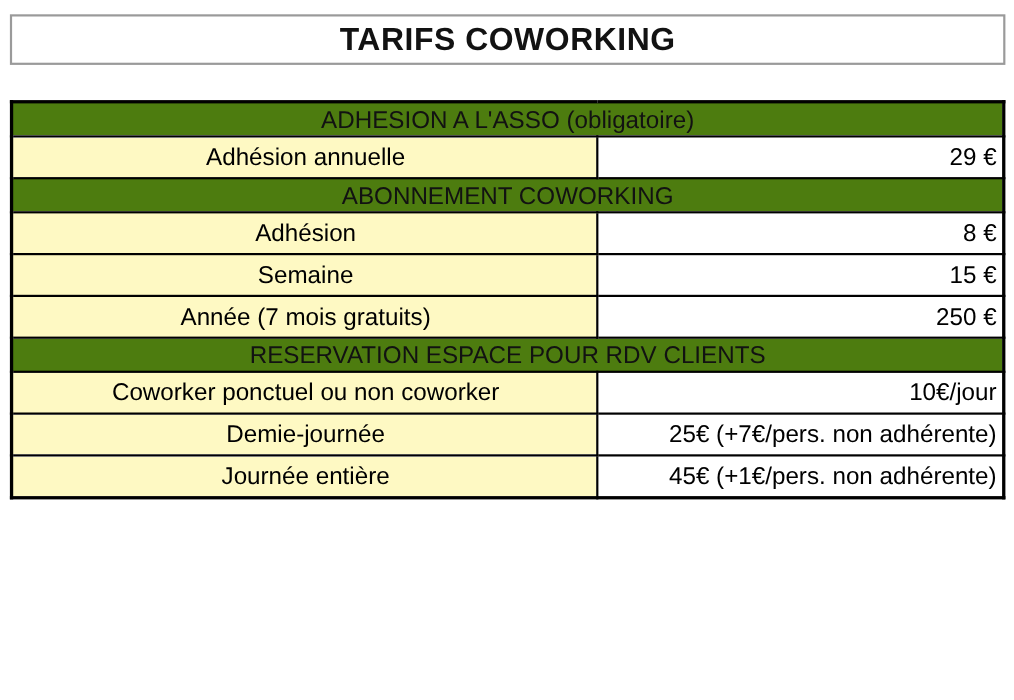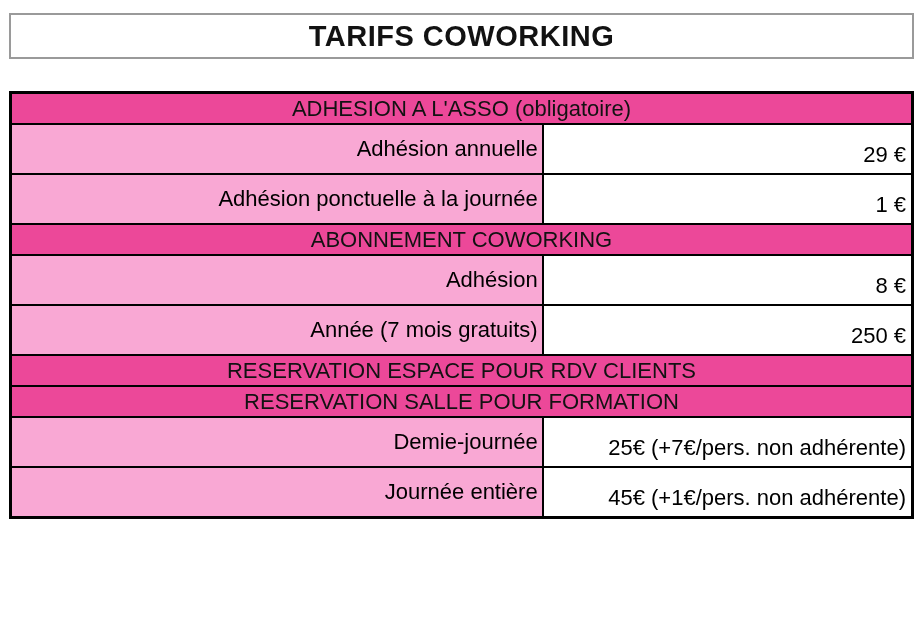--- a/index.html
+++ b/index.html
@@ -42,42 +42,42 @@
     border-collapse: collapse;
     table-layout: fixed;
   }
   table.tarifs, table.tarifs td {
     border: 2px solid #000000;
   }
   table.tarifs {
     border-width: 3px;
   }
   td.section-header {
-    background: #ec4899;
+    background: #4d7c0f;
     text-align: center;
     font-size: 22px;
     color: #121212;
     height: 29px;
     padding: 0 4px;
     overflow: hidden;
     white-space: nowrap;
   }
   td.cell-label {
     font-size: 22px;
-    text-align: right;
+    text-align: center;
     padding: 0 4px 0 6px;
     height: 36px;
-    background: #f9a8d4;
+    background: #fef9c3;
     overflow: hidden;
     white-space: nowrap;
   }
   td.cell-value {
     font-size: 22px;
     text-align: right;
-    padding: 12px 5px 0 4px;
+    padding: 0 5px 0 4px;
     height: 36px;
     background: #ffffff;
     overflow: hidden;
     white-space: nowrap;
   }
   col.c-label { width: 59%; }
   col.c-value { width: 41%; }
 </style>
 </head>
 <body>
@@ -95,44 +95,45 @@
     </colgroup>
     <tbody>
 
       <tr>
         <td class="section-header" colspan="2">ADHESION A L'ASSO (obligatoire)</td>
       </tr>
       <tr>
         <td class="cell-label">Adhésion annuelle</td>
         <td class="cell-value">29 €</td>
       </tr>
-      <tr>
-        <td class="cell-label">Adhésion ponctuelle à la journée</td>
-        <td class="cell-value">1 €</td>
-      </tr>
 
       <tr>
         <td class="section-header" colspan="2">ABONNEMENT COWORKING</td>
       </tr>
       <tr>
         <td class="cell-label">Adhésion</td>
         <td class="cell-value">8 €</td>
       </tr>
       <tr>
+        <td class="cell-label">Semaine</td>
+        <td class="cell-value">15 €</td>
+      </tr>
+      <tr>
         <td class="cell-label">Année (7 mois gratuits)</td>
         <td class="cell-value">250 €</td>
       </tr>
 
       <tr>
         <td class="section-header" colspan="2">RESERVATION ESPACE POUR RDV CLIENTS</td>
       </tr>
+      <tr>
+        <td class="cell-label">Coworker ponctuel ou non coworker</td>
+        <td class="cell-value">10€/jour</td>
+      </tr>
 
-      <tr>
-        <td class="section-header" colspan="2">RESERVATION SALLE POUR FORMATION</td>
-      </tr>
       <tr>
         <td class="cell-label">Demie-journée</td>
         <td class="cell-value">25€ (+7€/pers. non adhérente)</td>
       </tr>
       <tr>
         <td class="cell-label">Journée entière</td>
         <td class="cell-value">45€ (+1€/pers. non adhérente)</td>
       </tr>
     </tbody>
   </table>

